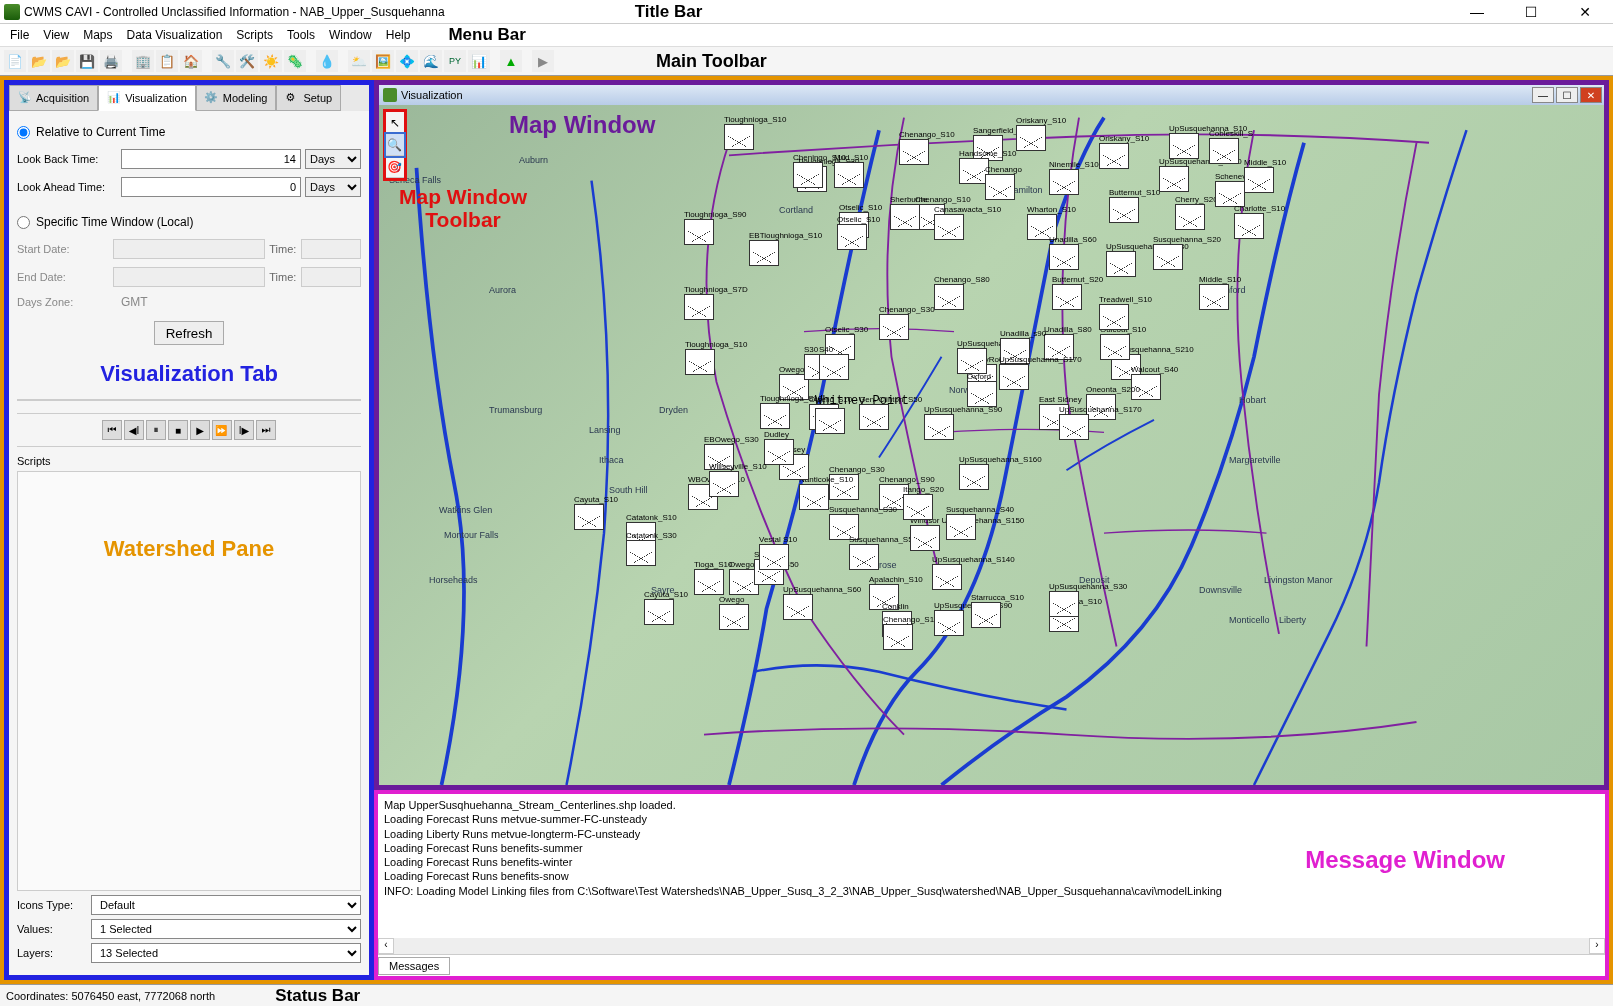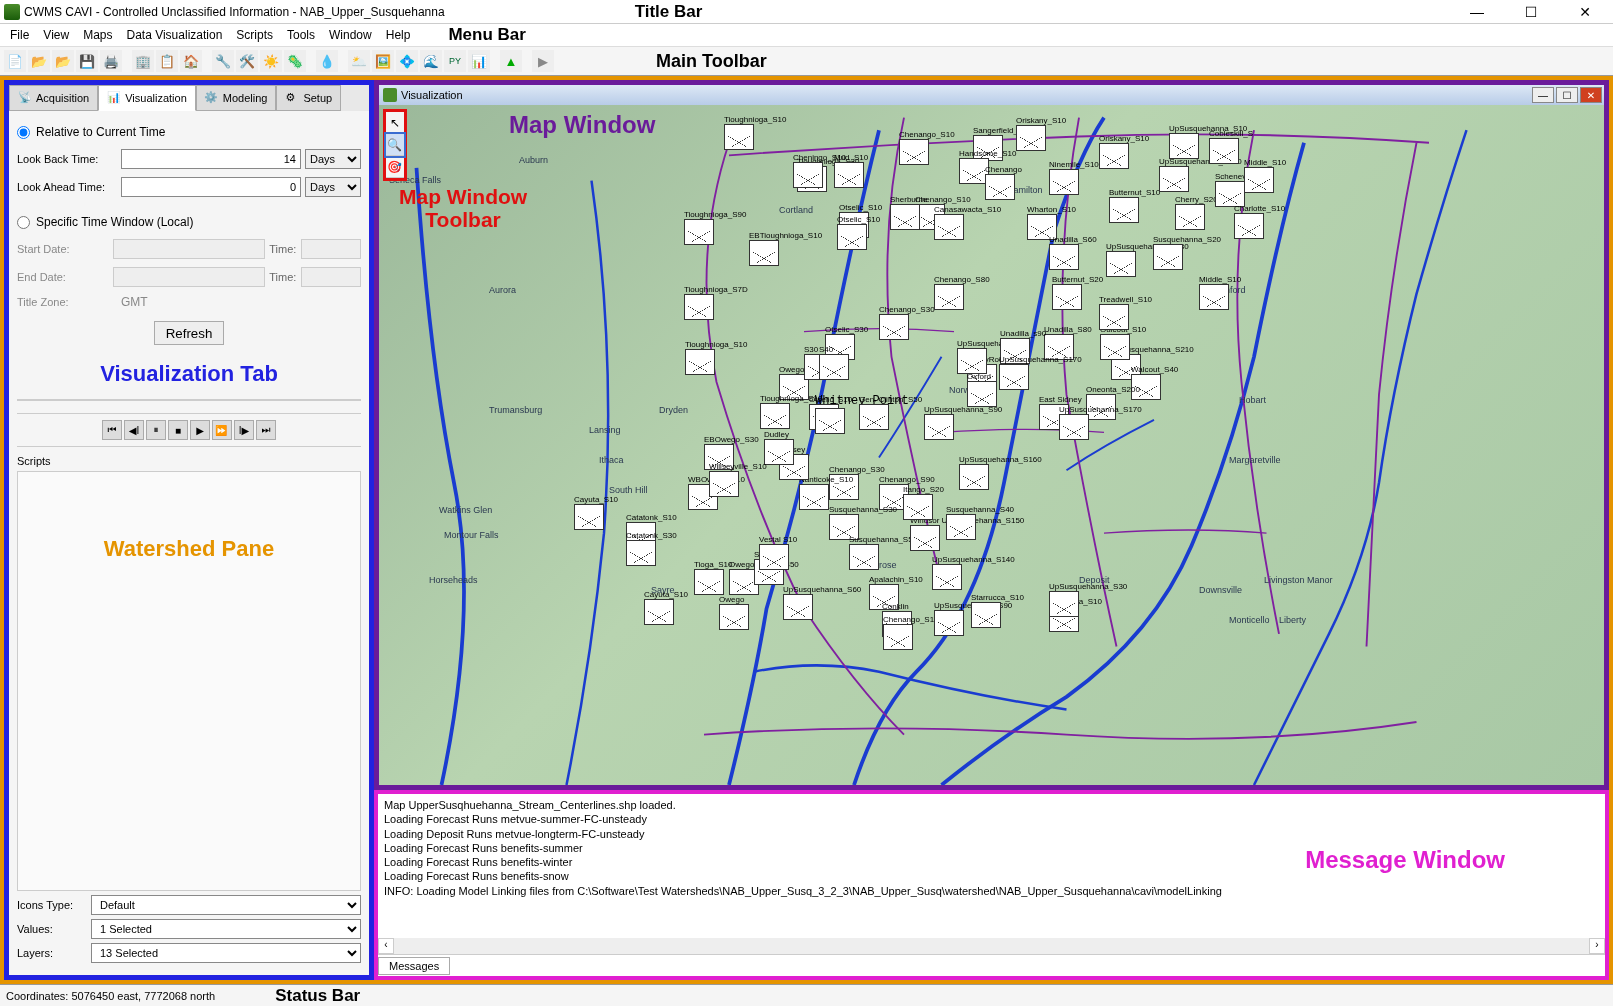--- a/index.html
+++ b/index.html
@@ -181,21 +181,21 @@
         <span class="form-label-sm">Time:</span>
         <input class="form-input disabled" style="width: 60px; flex: 0 1 0%;" disabled="">
       </div>
       <div class="form-row">
         <span class="form-label" style="color:#888;">End Date:</span>
         <input class="form-input disabled" disabled="" style="">
         <span class="form-label-sm">Time:</span>
         <input class="form-input disabled" style="width: 60px; flex: 0 1 0%;" disabled="">
       </div>
       <div class="form-row">
-        <span class="form-label" style="color:#888;">Title Zone:</span>
+        <span class="form-label" style="color:#888;">Days Zone:</span>
         <span style="color:#888;">GMT</span>
       </div>
       <button class="refresh-btn">Refresh</button>
       <div class="viz-tab-label">Visualization Tab</div>
       <div style="height:2px;border-top:1px solid #ccc;border-bottom:1px solid #ccc;margin:4px 0;"></div>
       <div class="playback">
         <div class="pb-btn">⏮</div>
         <div class="pb-btn">◀I</div>
         <div class="pb-btn">⏸</div>
         <div class="pb-btn">■</div>
@@ -657,21 +657,21 @@
               <div class="station" style="position: relative;"></div>
             </div>
           </div>
       </div>
     </div>
 
     <div class="message-window">
       <div class="msg-body">
         <div>Map UpperSusqhuehanna_Stream_Centerlines.shp loaded.</div>
         <div>Loading Forecast Runs metvue-summer-FC-unsteady</div>
-        <div>Loading Deposit Runs metvue-longterm-FC-unsteady</div>
+        <div>Loading Liberty Runs metvue-longterm-FC-unsteady</div>
         <div>Loading Forecast Runs benefits-summer</div>
         <div>Loading Forecast Runs benefits-winter</div>
         <div>Loading Forecast Runs benefits-snow</div>
         <div>INFO: Loading Model Linking files from C:\Software\Test Watersheds\NAB_Upper_Susq_3_2_3\NAB_Upper_Susq\watershed\NAB_Upper_Susquehanna\cavi\modelLinking</div>
         <div class="msg-annotation">Message Window</div>
       </div>
       <div style="height:16px; display:flex;">
         <div style="flex:0 0 16px; border:1px solid #ccc; text-align:center; font-size:10px;">‹</div>
         <div style="flex:1; background:#eee;"></div>
         <div style="flex:0 0 16px; border:1px solid #ccc; text-align:center; font-size:10px;">›</div>

